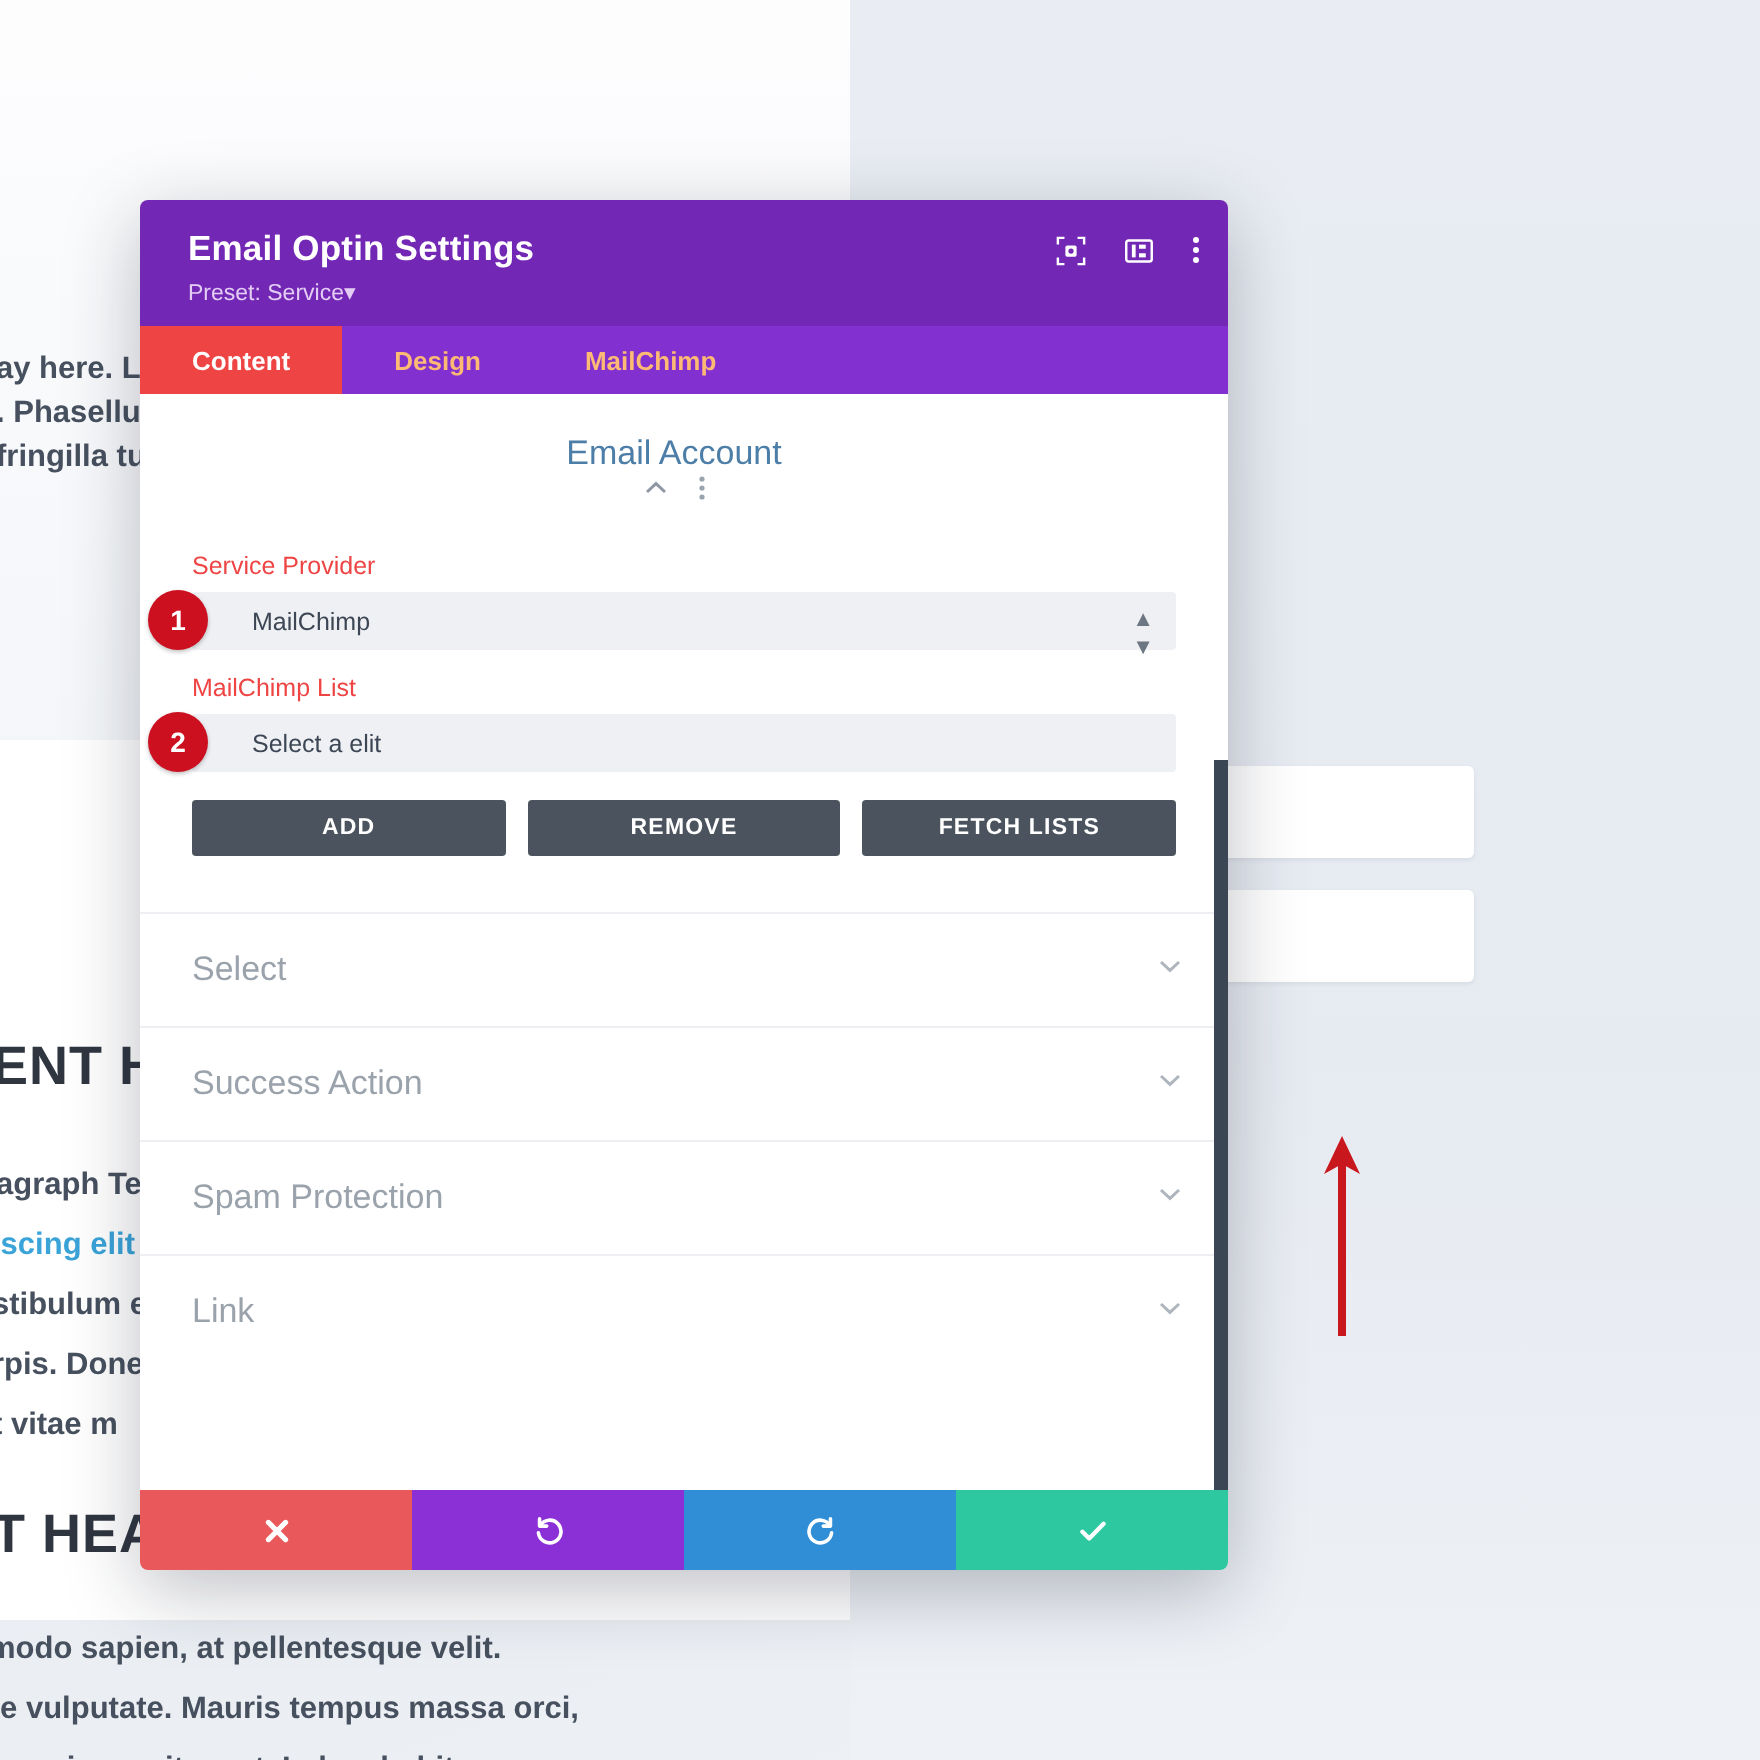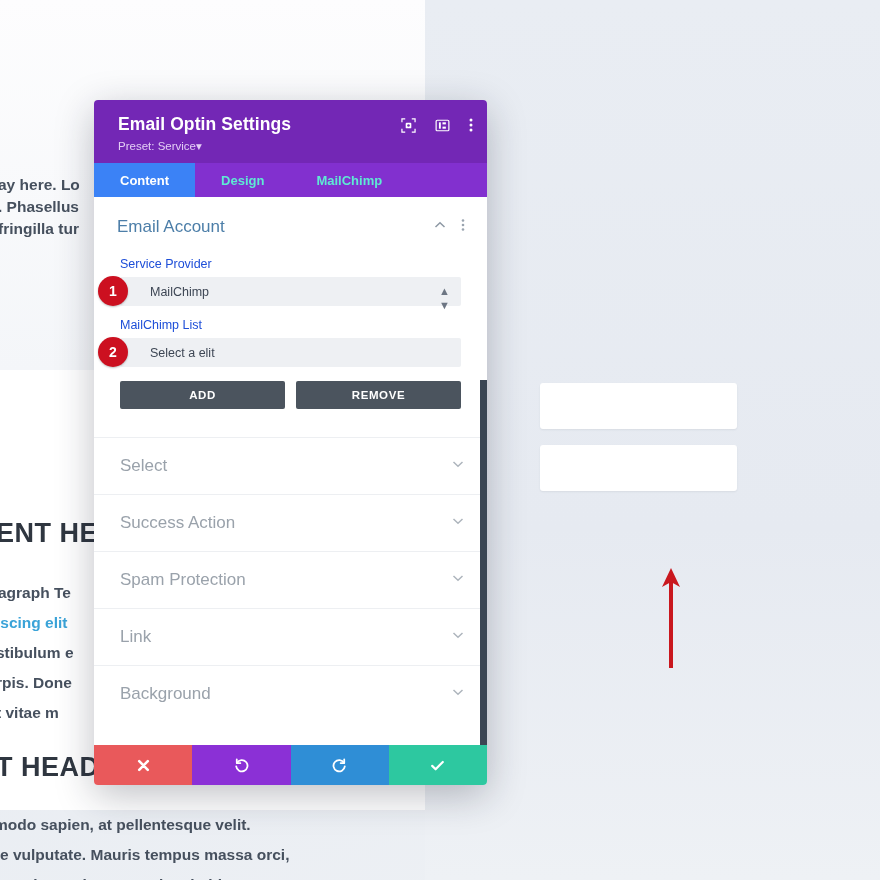--- a/index.html
+++ b/index.html
@@ -36,41 +36,41 @@
     display:flex;align-items:center;padding-left:18px;
     box-shadow:0 1px 3px rgba(0,0,0,.12);
   }
   .right-strip{position:absolute;left:425px;top:0;width:455px;height:880px;
     background:linear-gradient(180deg,#e9edf3 0%,#e6eaf1 60%,#eef1f5 100%);}
 
   
   .arrow{position:absolute;}
   
   #modal{
-    position:absolute;left:70px;top:100px;width:393px;height:685px;
+    position:absolute;left:70px;top:100px;width:544px;height:685px;
     background:#ffffff;border-radius:4px;overflow:hidden;
     box-shadow:0 10px 38px rgba(25,30,45,.28);
-    display:flex;flex-direction:column;margin-left:24px;
+    display:flex;flex-direction:column;
   }
   .modal-head{background:#7327b5;padding:14px 18px 10px 24px;position:relative;}
   .modal-title{color:#fff;font-size:17.5px;font-weight:bold;letter-spacing:.1px;}
   .modal-preset{color:#e3cdf5;font-size:11.5px;margin-top:4px;}
   .head-icons{position:absolute;right:14px;top:17px;display:flex;align-items:center;gap:19px;}
   .head-icons svg{display:block;}
   .tabs{background:#8230cf;display:flex;height:34px;}
   .tab{
-    color:#5eead4;font-size:13px;font-weight:bold;display:flex;align-items:center;
+    color:#fdba74;font-size:13px;font-weight:bold;display:flex;align-items:center;
     padding:0 26px;cursor:pointer;
   }
-  .tab.active{background:#3b82f6;color:#ffffff;}
+  .tab.active{background:#ef4444;color:#ffffff;}
   .modal-body{flex:1;overflow:hidden;position:relative;background:#fff;}
-  .sec-title-row{display:flex;align-items:center;padding:20px 22px 8px 23px;}
+  .sec-title-row{display:flex;align-items:center;padding:20px 22px 8px 12px;flex-direction:column;}
   .sec-title{color:#4c7ea8;font-size:17px;flex:1;}
   .sec-icons{display:flex;align-items:center;gap:14px;color:#9aa4af;}
-  .field-label{font-size:12.5px;color:#1d4ed8;padding:12px 26px 6px 26px;font-weight:normal;}
+  .field-label{font-size:12.5px;color:#ef4444;padding:12px 26px 6px 26px;font-weight:normal;}
   .select-wrap{margin:0 26px;position:relative;}
   .select-box{
     background:#eef0f3;height:29px;border-radius:2px;display:flex;align-items:center;
     padding-left:30px;font-size:12.5px;color:#3d4654;
   }
   .select-box.plain{background:#eef0f3;}
   .spin{position:absolute;right:11px;top:7px;color:#6d7683;font-size:11px;line-height:14px;}
   .badge{
     position:absolute;left:-22px;top:-1px;width:30px;height:30px;border-radius:50%;
     background:#cc1020;color:#fff;font-size:14px;font-weight:bold;
@@ -204,20 +204,21 @@
 
     <div class="field-label">MailChimp List</div>
     <div class="select-wrap">
       <div class="badge">2</div>
       <div class="select-box plain">Select a elit</div>
     </div>
 
     <div class="btn-row">
       <div class="btn">ADD</div>
       <div class="btn">REMOVE</div>
+      <div class="btn">FETCH LISTS</div>
     </div>
 
     <div class="divider-gap"></div>
 
     <div class="acc-row">
       <span>Select</span>
       <span class="chev">
         <svg width="14" height="14" viewBox="0 0 14 14" fill="none" stroke="#aeb5bd" stroke-width="1.5">
             <path d="M2.5 5L7 9.2 11.5 5"></path>
           </svg>
@@ -234,28 +235,20 @@
     <div class="acc-row">
       <span>Spam Protection</span>
       <span class="chev">
         <svg width="14" height="14" viewBox="0 0 14 14" fill="none" stroke="#aeb5bd" stroke-width="1.5">
             <path d="M2.5 5L7 9.2 11.5 5"></path>
           </svg>
       </span>
     </div>
     <div class="acc-row">
       <span>Link</span>
-      <span class="chev">
-        <svg width="14" height="14" viewBox="0 0 14 14" fill="none" stroke="#aeb5bd" stroke-width="1.5">
-            <path d="M2.5 5L7 9.2 11.5 5"></path>
-          </svg>
-      </span>
-    </div>
-    <div class="acc-row">
-      <span>Background</span>
       <span class="chev">
         <svg width="14" height="14" viewBox="0 0 14 14" fill="none" stroke="#aeb5bd" stroke-width="1.5">
             <path d="M2.5 5L7 9.2 11.5 5"></path>
           </svg>
       </span>
     </div>
 
     <div class="scrollbar"></div>
   </div>
 

